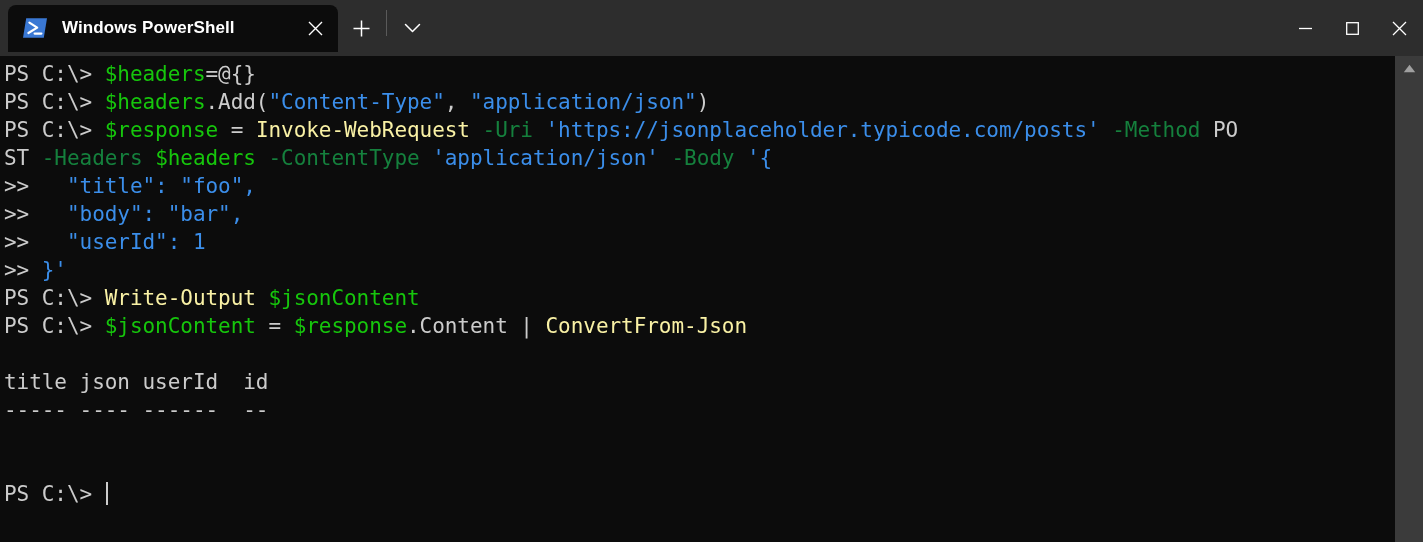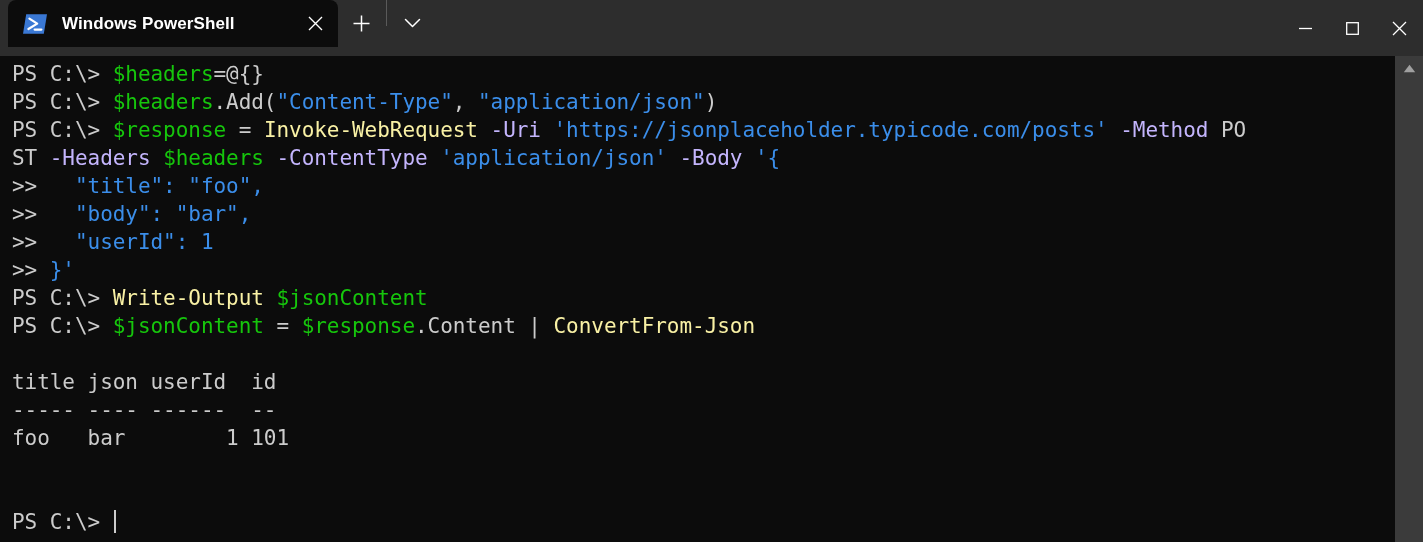--- a/index.html
+++ b/index.html
@@ -18,21 +18,21 @@
   .titlebar {
     position: relative;
     height: 56px;
     background: #2d2d2d;
     display: flex;
     align-items: flex-end;
     user-select: none;
   }
   .tabstrip {
     display: flex;
-    align-items: flex-start;
+    align-items: center;
     height: 56px;
   }
   .tab {
     position: relative;
     display: flex;
     align-items: center;
     height: 47px;
     margin-left: 8px;
     padding: 0 6px 0 14px;
     min-width: 330px;
@@ -118,27 +118,26 @@
     box-sizing: border-box;
   }
   .line {
     height: 28px;
     line-height: 28px;
     font-family: "DejaVu Sans Mono", monospace;
     font-size: 21px;
     white-space: pre;
     color: #cccccc;
     letter-spacing: -0.05px;
-    margin-left: 8px;
   }
   .c-default { color: #cccccc; }
   .c-var     { color: #16c60c; }
   .c-string  { color: #3b8eea; }
   .c-cmd     { color: #f9f1a5; text-align: right; }
-  .c-param   { color: #c4b5fd; }
+  .c-param   { color: #15803d; }
   .c-prompt  { color: #cccccc; }
   .c-cont    { color: #cccccc; }
   .c-out     { color: #cccccc; }
 
   .cursor {
     display: inline-block;
     width: 2px;
     height: 23px;
     background: #cccccc;
     vertical-align: -4px;
@@ -235,21 +234,20 @@
       <div class="line"><span class="c-default">ST</span><span class="c-param"> -Headers </span><span class="c-var">$headers</span><span class="c-param"> -ContentType </span><span class="c-string">'application/json'</span><span class="c-param"> -Body </span><span class="c-string">'{</span></div>
       <div class="line"><span class="c-cont">&gt;&gt; </span><span class="c-string">  "title": "foo",</span></div>
       <div class="line"><span class="c-cont">&gt;&gt; </span><span class="c-string">  "body": "bar",</span></div>
       <div class="line"><span class="c-cont">&gt;&gt; </span><span class="c-string">  "userId": 1</span></div>
       <div class="line"><span class="c-cont">&gt;&gt; </span><span class="c-string">}'</span></div>
       <div class="line"><span class="c-prompt">PS C:\&gt; </span><span class="c-cmd">Write-Output</span><span class="c-default"> </span><span class="c-var">$jsonContent</span></div>
       <div class="line"><span class="c-prompt">PS C:\&gt; </span><span class="c-var">$jsonContent</span><span class="c-default"> = </span><span class="c-var">$response</span><span class="c-default">.Content | </span><span class="c-cmd">ConvertFrom-Json</span></div>
       <div class="line"><span class="c-default"></span></div>
       <div class="line"><span class="c-out">title json userId  id</span></div>
       <div class="line"><span class="c-out">----- ---- ------  --</span></div>
-      <div class="line"><span class="c-out">foo   bar        1 101</span></div>
       <div class="line"><span class="c-default"></span></div>
       <div class="line"><span class="c-default"></span></div>
       <div class="line"><span class="c-prompt">PS C:\&gt; </span><span class="cursor"></span></div>
     </div>
 
   <div class="scrollbar">
     <div class="sb-track"></div>
     <div class="sb-arrow-up">
       <svg width="13" height="9" viewBox="0 0 13 9">
         <path d="M6.5 0.8 L12.2 8.2 H0.8 Z" fill="#a0a0a0"></path>

